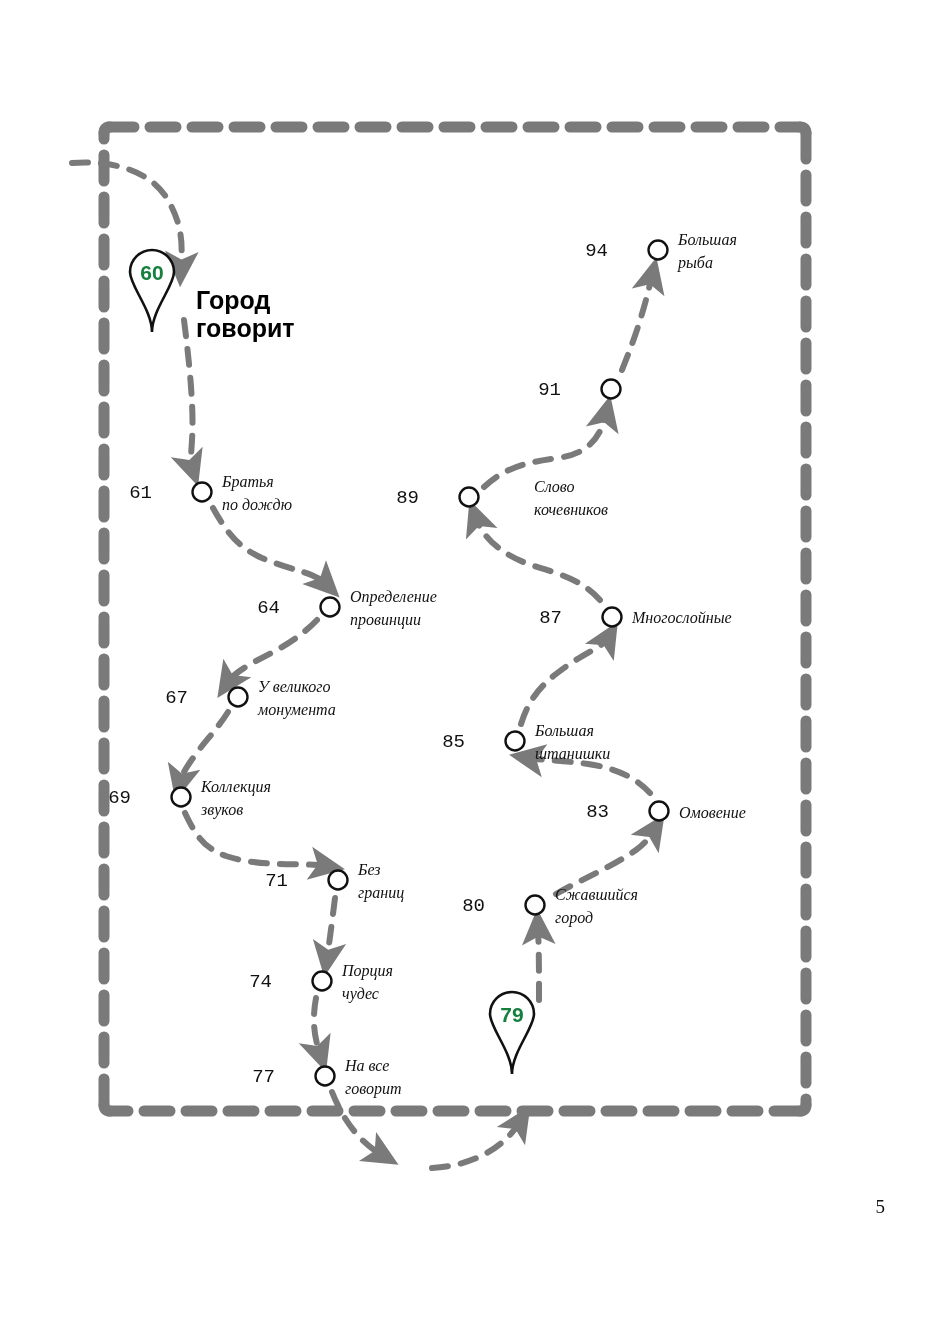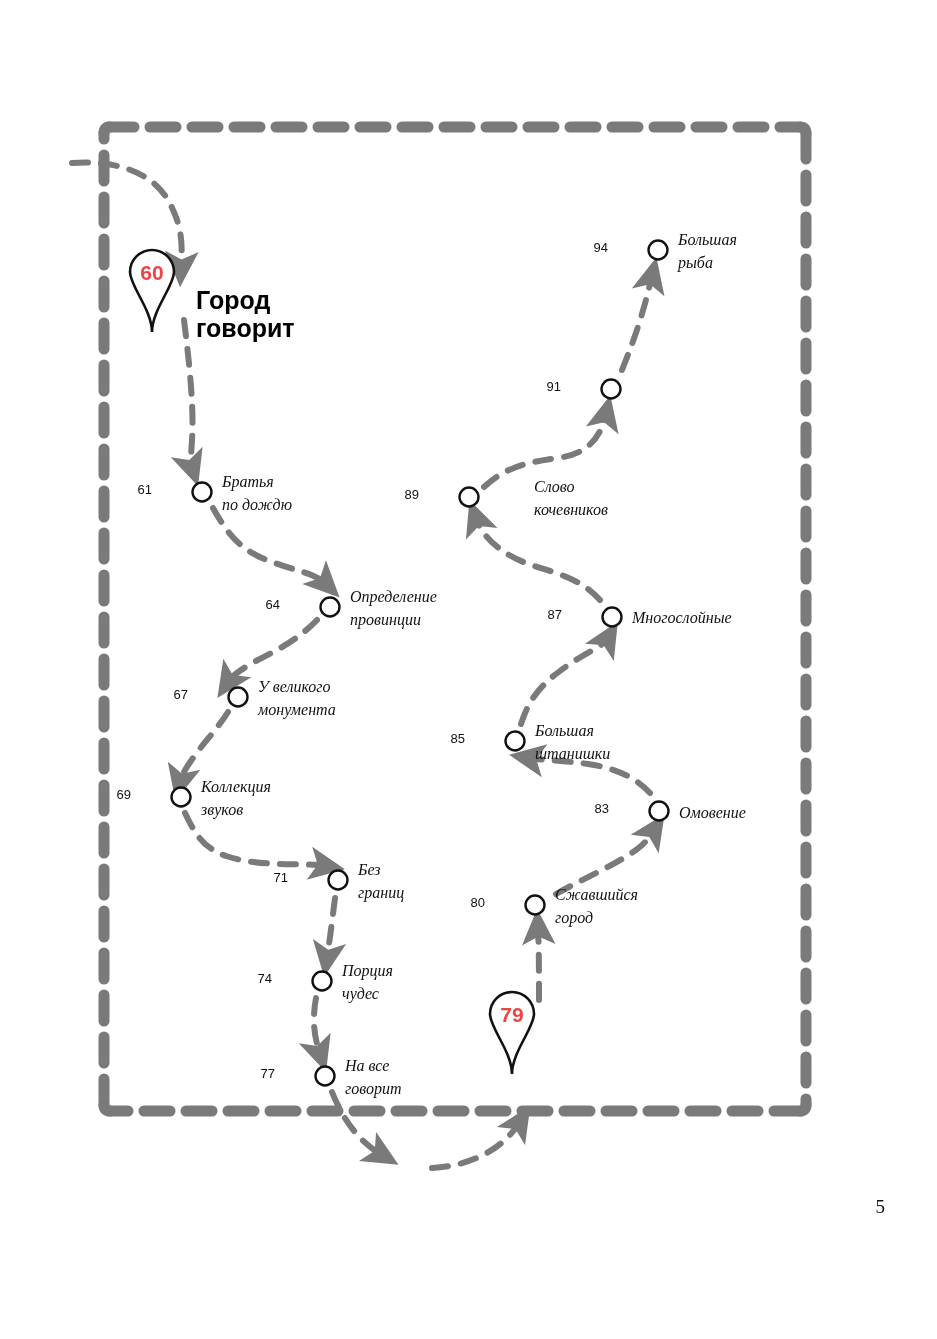--- a/index.html
+++ b/index.html
@@ -29,40 +29,40 @@
     position: absolute;
     font-family: "Liberation Serif", serif;
     font-style: italic;
     font-size: 16px;
     line-height: 23px;
     color: #111111;
     white-space: pre-line;
   }
   .node-num {
     position: absolute;
-    font-family: Liberation Sans, sans-serif;
-    font-size: 13px;
+    font-family: Liberation Mono, monospace;
+    font-size: 19px;
     color: #111111;
     text-align: right;
   }
   .section-title {
     position: absolute;
     font-family: "Liberation Sans", sans-serif;
     font-weight: bold;
     font-size: 25px;
     line-height: 28px;
     color: #000000;
     white-space: pre-line;
   }
   .pin-num {
     position: absolute;
     font-family: "Liberation Sans", sans-serif;
     font-weight: bold;
     font-size: 21px;
-    color: #ef4444;
+    color: #15803d;
     text-align: center;
     width: 40px;
   }
   #page-number {
     position: absolute;
     right: 52px;
     top: 1196px;
     font-family: "Liberation Serif", serif;
     font-size: 19px;
     color: #111111;

